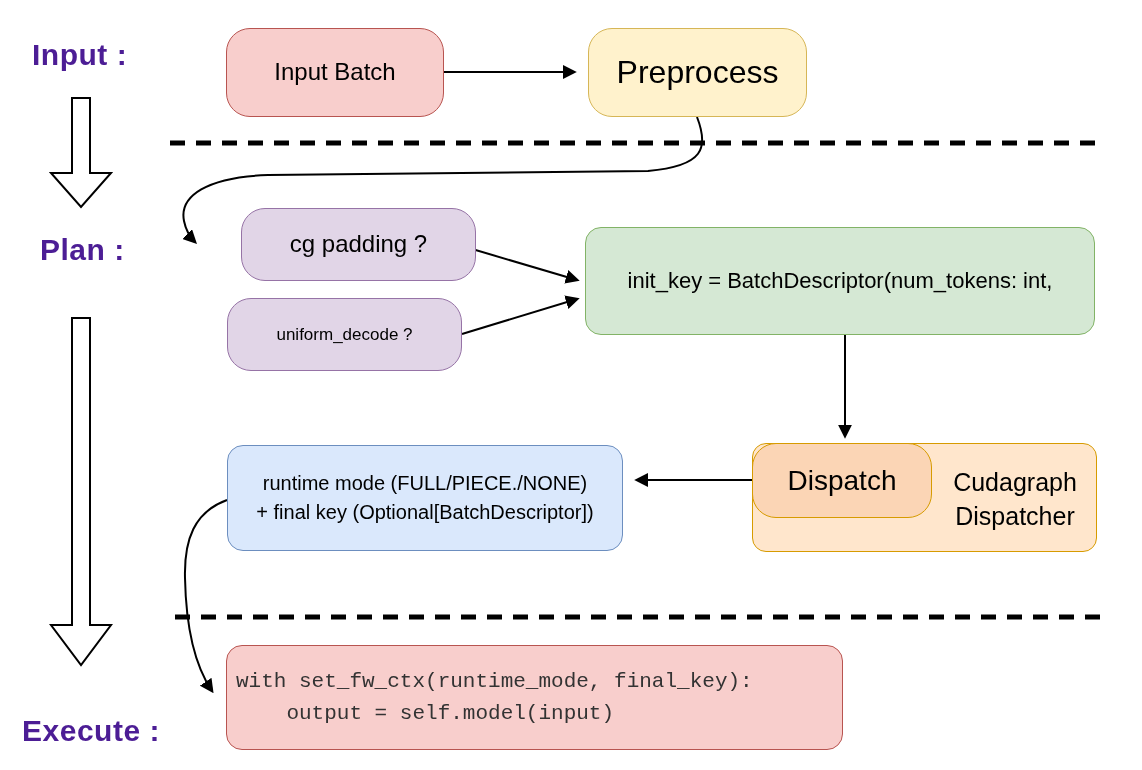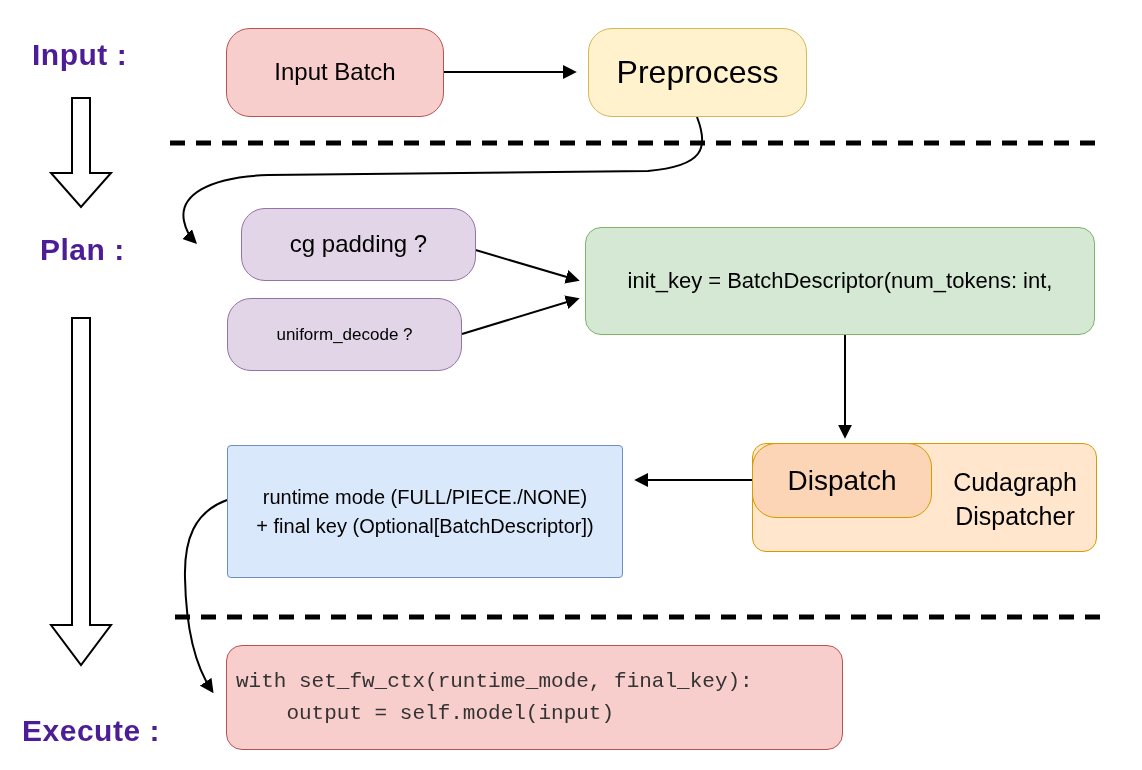--- a/index.html
+++ b/index.html
@@ -32,23 +32,23 @@
                        background:#e1d5e7; border-color:#9673a6; font-size:17px; }
   .box-init-key      { left:585px; top:227px; width:510px; height:108px;
                        background:#d5e8d4; border-color:#82b366; font-size:22px;
                        border-radius:16px; }
   .box-cudagraph     { left:752px; top:443px; width:345px; height:109px;
                        background:#ffe6cc; border-color:#d79b00; border-radius:14px; }
   .box-dispatch      { left:752px; top:443px; width:180px; height:75px;
                        background:#fbd5b5; border-color:#d79b00; font-size:28px; }
   .cudagraph-label   { position:absolute; left:933px; top:466px; width:164px;
                        font-size:25px; line-height:1.35; text-align:center; }
-  .box-runtime       { left:227px; top:445px; width:396px; height:133px;
+  .box-runtime       { left:227px; top:445px; width:396px; height:106px;
                        background:#dae8fc; border-color:#6c8ebf; font-size:20px;
-                       border-radius:4px; line-height:1.45; }
+                       border-radius:16px; line-height:1.45; }
   .box-code          { left:226px; top:645px; width:617px; height:105px;
                        background:#f8cecc; border-color:#b85450; border-radius:16px;
                        font-family:"Liberation Mono", monospace; font-size:21px;
                        color:#333333; align-items:flex-start; padding-left:9px;
                        line-height:1.5; }
   .pre { white-space:pre; }
 </style>
 </head>
 <body>
 

